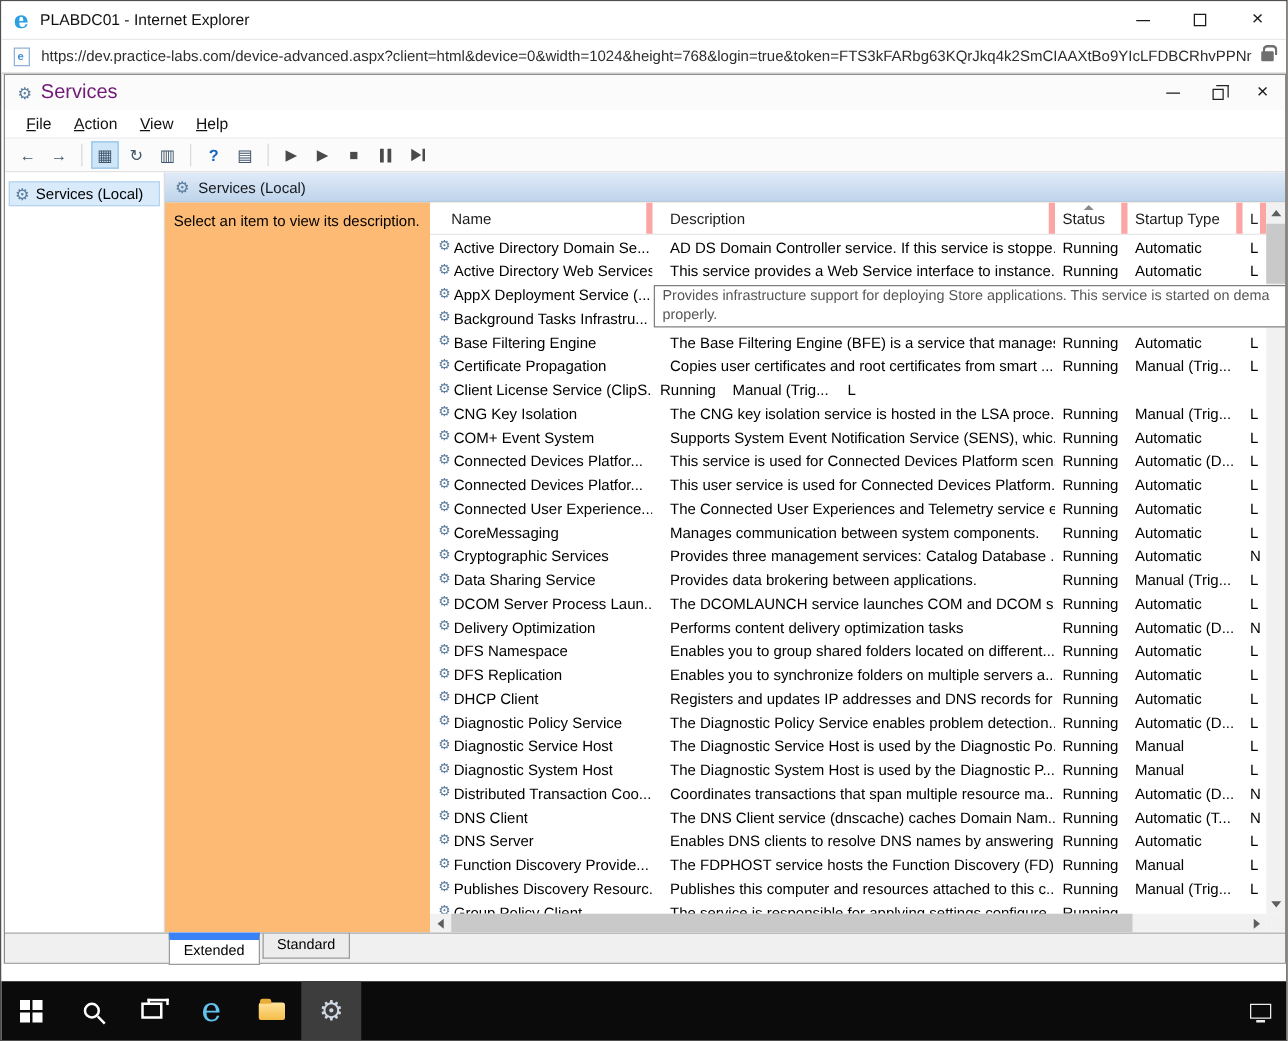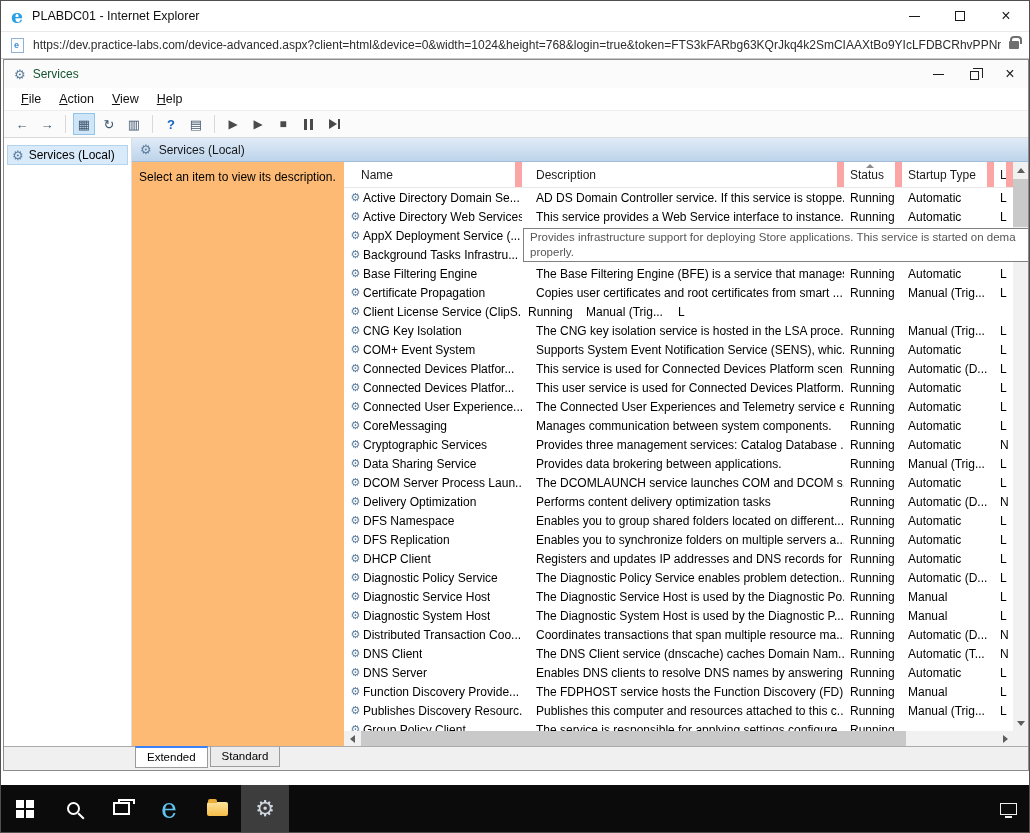--- a/index.html
+++ b/index.html
@@ -20,21 +20,21 @@
   .ie-addressbar{position:absolute;top:30px;left:0;width:100%;height:28px;background:#fff;border-top:1px solid #e9e9e9;border-bottom:1px solid #c9c9c9;display:flex;align-items:center;padding:0 10px}
   .page-icon{width:13px;height:15px;border:1px solid #8fb2d6;background:#fdfdfd;position:relative;flex:0 0 13px}
   .page-icon::after{content:"e";position:absolute;left:2px;top:1px;font-size:9px;color:#3f8fd6;font-weight:bold}
   .url-text{margin-left:9px;font-size:12px;color:#2d2d2d;white-space:nowrap;overflow:hidden;flex:1}
   .lock-icon{width:10px;height:8px;background:#6f6f6f;border-radius:1px;position:relative;margin-left:8px;flex:0 0 10px}
   .lock-icon::before{content:"";position:absolute;top:-5px;left:1px;width:8px;height:6px;border:2px solid #6f6f6f;border-bottom:none;border-radius:4px 4px 0 0}
 
   
   .svc-window{position:absolute;left:2px;top:58px;width:1026px;height:712px;background:#fff;border:1px solid #8c8c8c}
   .svc-titlebar{height:28px;display:flex;align-items:center;background:#fbfbfb;padding-left:10px}
-  .svc-title{margin-left:7px;font-size:12px;color:#14532d}
+  .svc-title{margin-left:7px;font-size:16px;color:#701a75}
   .gear{color:#5c7d9d;font-size:13px;line-height:1}
   .svc-controls{margin-left:auto;display:flex;height:100%}
   .svc-btn{width:36px;display:flex;align-items:center;justify-content:center}
   .glyph-restore{position:relative;width:9px;height:9px;border:1px solid #222;background:#fbfbfb;margin-top:3px}
   .glyph-restore::before{content:"";position:absolute;top:-4px;left:2px;width:9px;height:9px;border:1px solid #222;border-bottom:none;border-left:none}
 
   .menubar{height:22px;display:flex;align-items:center;background:#fff;font-size:12.5px;color:#111;padding-left:8px}
   .menu-item{display:inline-block;padding:2px 9px;cursor:default}
   .menu-item::first-letter{text-decoration:underline}
 
@@ -52,21 +52,21 @@
   .tree-pane{width:128px;flex:0 0 128px;border-right:1px solid #dcdcdc;padding-top:7px;background:#fff}
   .tree-item{display:flex;align-items:center;gap:5px;margin:0 3px;padding:2px 4px;font-size:12px;color:#000;background:#d9eafa;border:1px solid #b4d4ee;cursor:default}
 
   .main-pane{flex:1;display:flex;flex-direction:column;min-width:0}
   .main-header{height:24px;flex:0 0 24px;display:flex;align-items:center;gap:7px;padding-left:8px;font-size:12px;color:#15181c;background:linear-gradient(#e0ebf8,#bed4ea);border-bottom:1px solid #a3bdd8}
   .main-body{flex:1;display:flex;min-height:0;position:relative;background:#fdba74}
   .desc-pane{width:212px;flex:0 0 212px;padding:8px 6px 0 7px;font-size:12px;color:#000}
   .list-pane{flex:1;position:relative;overflow:hidden;min-width:0;background:#fff}
 
   .list-header{position:absolute;top:0;left:0;right:15px;height:26px;display:flex;align-items:stretch;background:#fff;border-bottom:1px solid #e8e8e8;font-size:12px;color:#1c1c1c}
-  .hcell{display:flex;align-items:center;border-right:7px solid #fca5a5;overflow:hidden;white-space:nowrap}
+  .hcell{display:flex;align-items:center;border-right:5px solid #fca5a5;overflow:hidden;white-space:nowrap}
   .hcell.c-name{padding-left:17px}
   .hcell.c-status{position:relative}
   .sort-caret{position:absolute;top:2px;left:50%;transform:translateX(-50%);width:0;height:0;border-left:4px solid transparent;border-right:4px solid transparent;border-bottom:4px solid #8a8a8a}
 
   .c-name{width:178px;flex:0 0 178px}
   .c-desc{width:322px;flex:0 0 322px;padding-left:14px}
   .c-status{width:58px;flex:0 0 58px;padding-left:6px}
   .c-startup{width:92px;flex:0 0 92px;padding-left:6px}
   .c-logon{flex:1;padding-left:6px}
 
@@ -89,21 +89,21 @@
   .hs-left{left:0}.hs-right{right:0}
   .hs-thumb{position:absolute;left:17px;top:0;width:545px;height:15px;background:#c9c9c9;cursor:default}
   .scroll-corner{position:absolute;right:0;bottom:0;width:15px;height:15px;background:#f1f1f1;z-index:3}
   .tri-up{width:0;height:0;border-left:4px solid transparent;border-right:4px solid transparent;border-bottom:5px solid #5e5e5e}
   .tri-down{width:0;height:0;border-left:4px solid transparent;border-right:4px solid transparent;border-top:5px solid #5e5e5e}
   .tri-left{width:0;height:0;border-top:4px solid transparent;border-bottom:4px solid transparent;border-right:5px solid #5e5e5e}
   .tri-right{width:0;height:0;border-top:4px solid transparent;border-bottom:4px solid transparent;border-left:5px solid #5e5e5e}
 
   .tabs-row{position:absolute;left:0;bottom:0;width:100%;height:24px;background:#f0f0f0;border-top:1px solid #ababab;padding-left:131px;display:flex;align-items:flex-start;gap:2px}
   .tab{margin-top:-1px;padding:3px 11px 4px;font-size:11.5px;color:#000;background:#ececec;border:1px solid #9b9b9b;border-top:1px solid #ababab;cursor:default}
-  .tab.active{background:#fff;border-top:2px solid #3b82f6}
+  .tab.active{background:#fff;border-top:6px solid #3b82f6}
 
   
   .taskbar{position:absolute;left:0;bottom:0;width:100%;height:47px;background:#0b0b0b;display:flex;align-items:stretch}
   .tb-btn{width:48px;display:flex;align-items:center;justify-content:center;cursor:default}
   .tb-btn.active-app{background:#3d3d3d}
   .win-logo{width:18px;height:18px;display:grid;grid-template-columns:1fr 1fr;grid-template-rows:1fr 1fr;gap:2px}
   .win-logo i{background:#fff}
   .search-glyph{width:13px;height:13px;border:2px solid #fff;border-radius:50%;position:relative}
   .search-glyph::after{content:"";position:absolute;width:8px;height:2px;background:#fff;transform:rotate(45deg);right:-7px;bottom:-4px}
   .taskview-glyph{width:17px;height:13px;border:2px solid #fff;position:relative;background:transparent}

